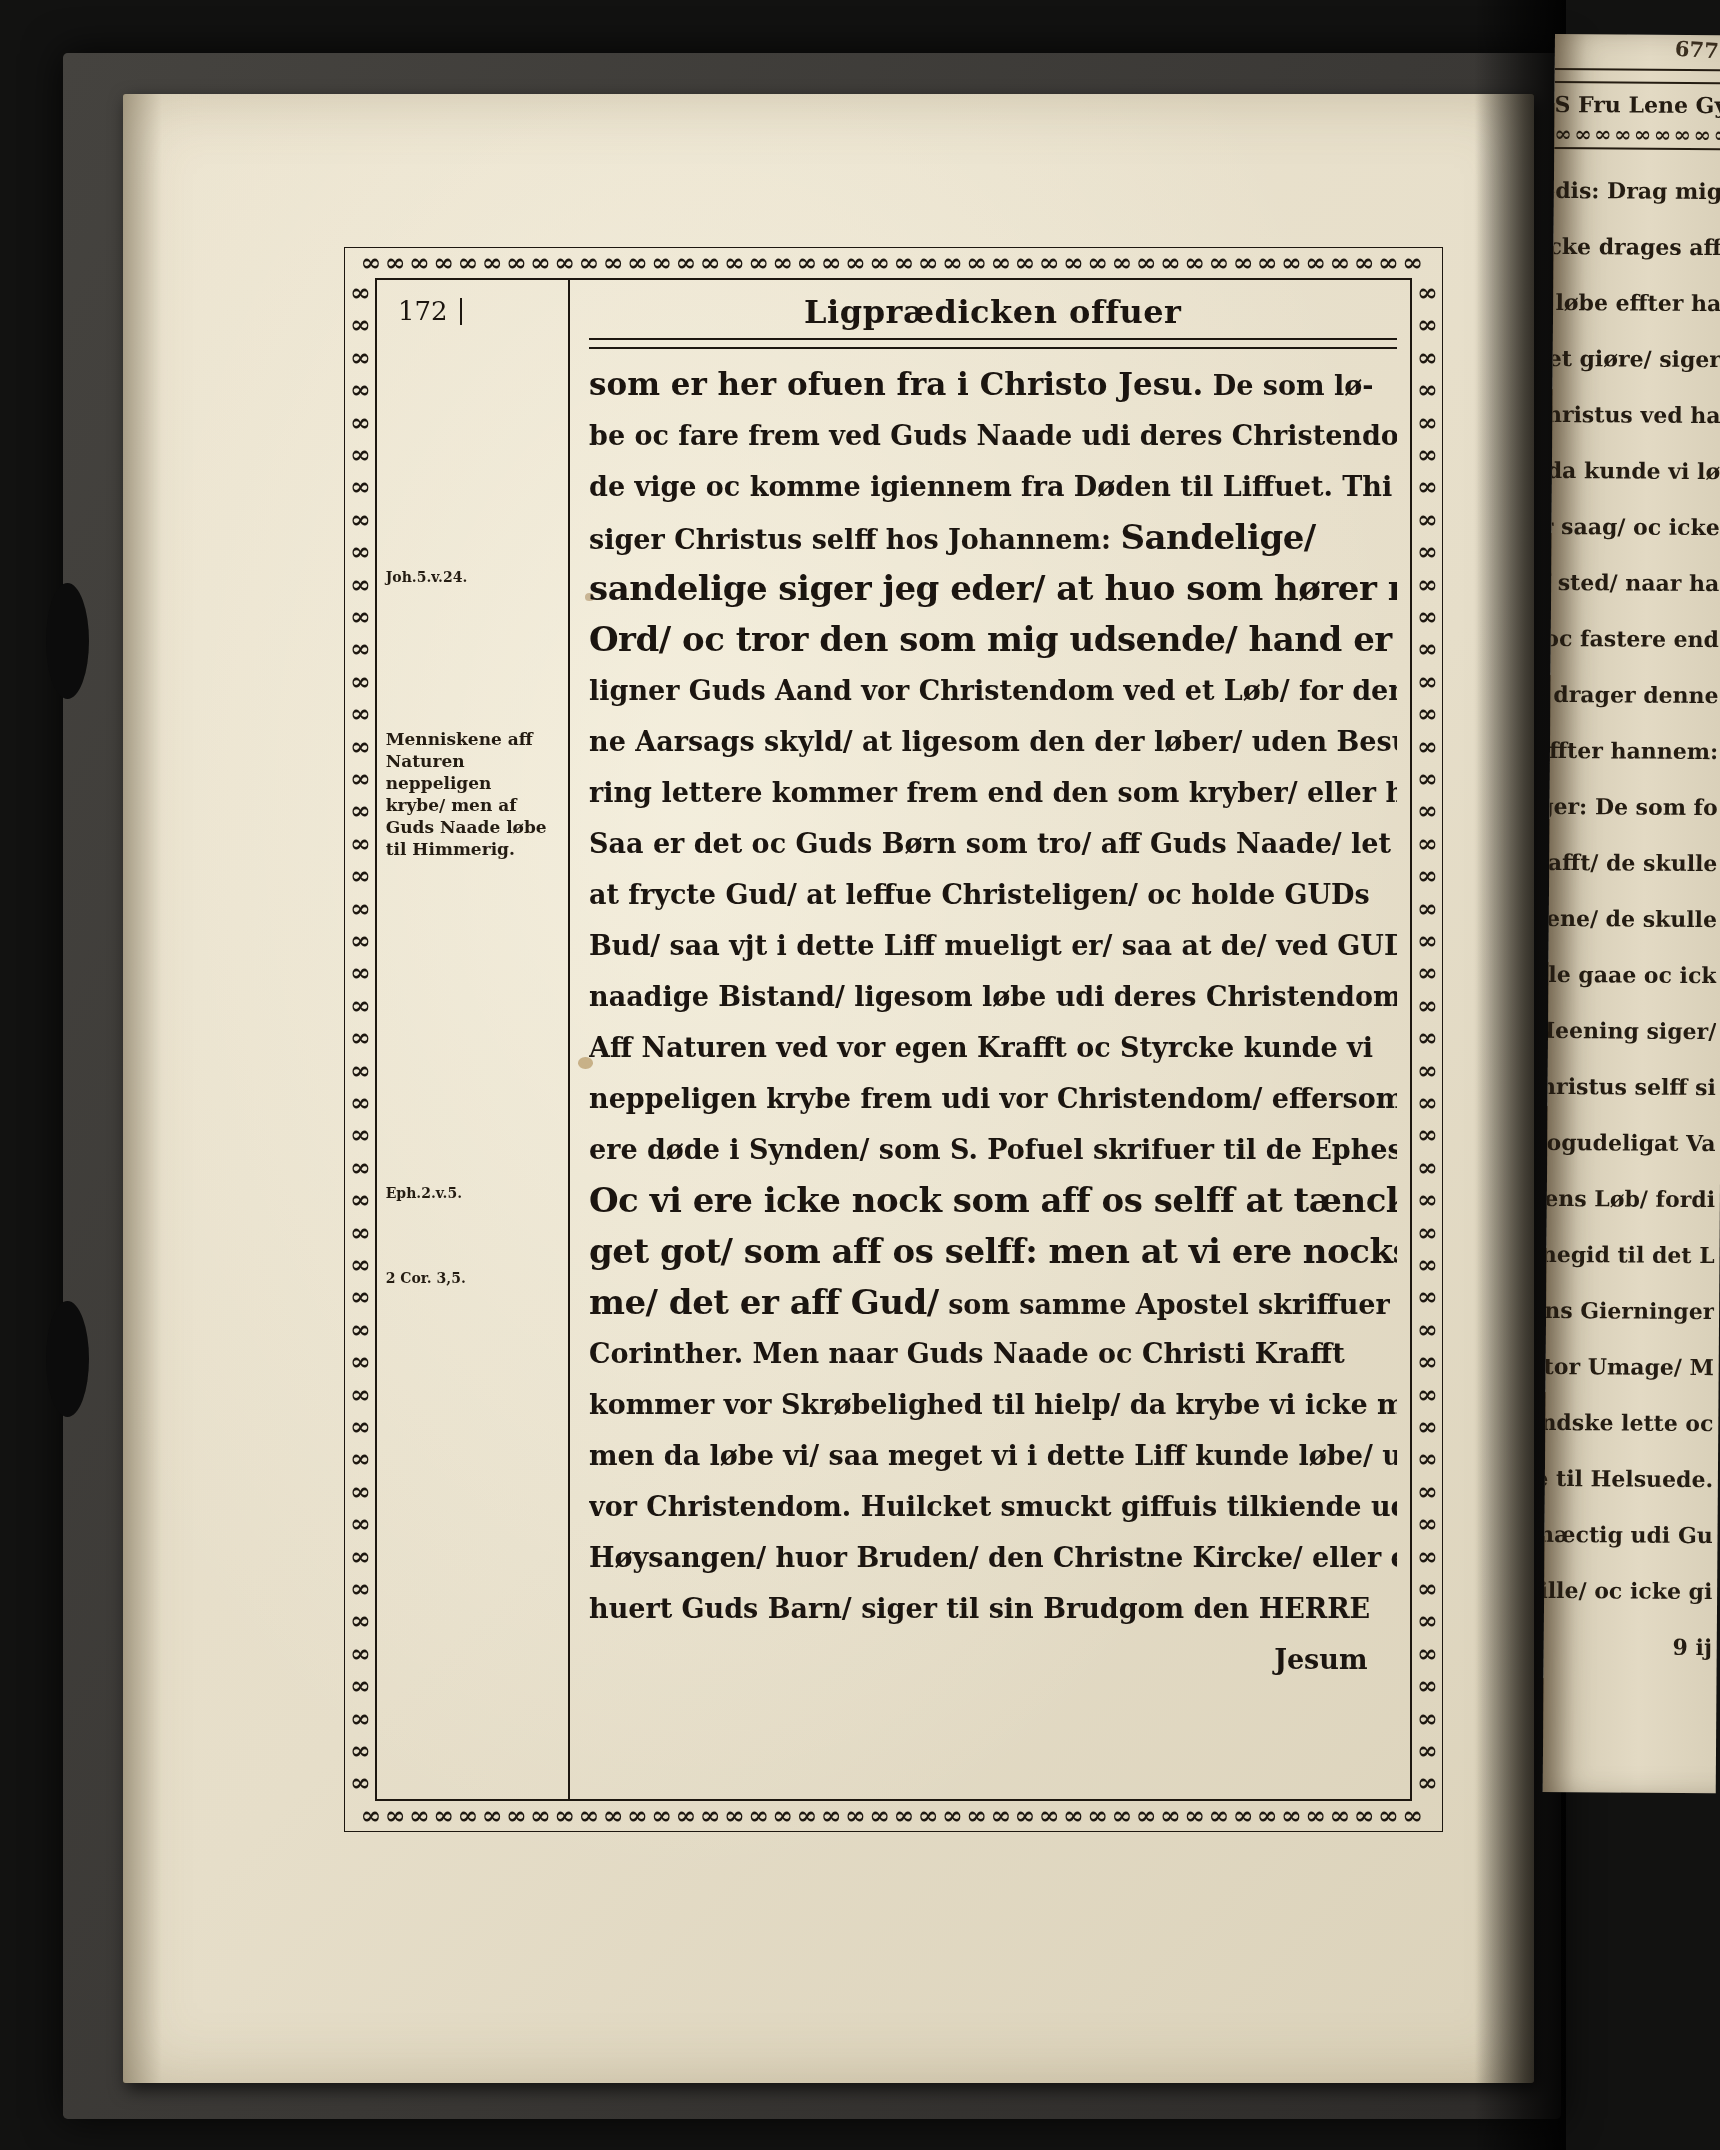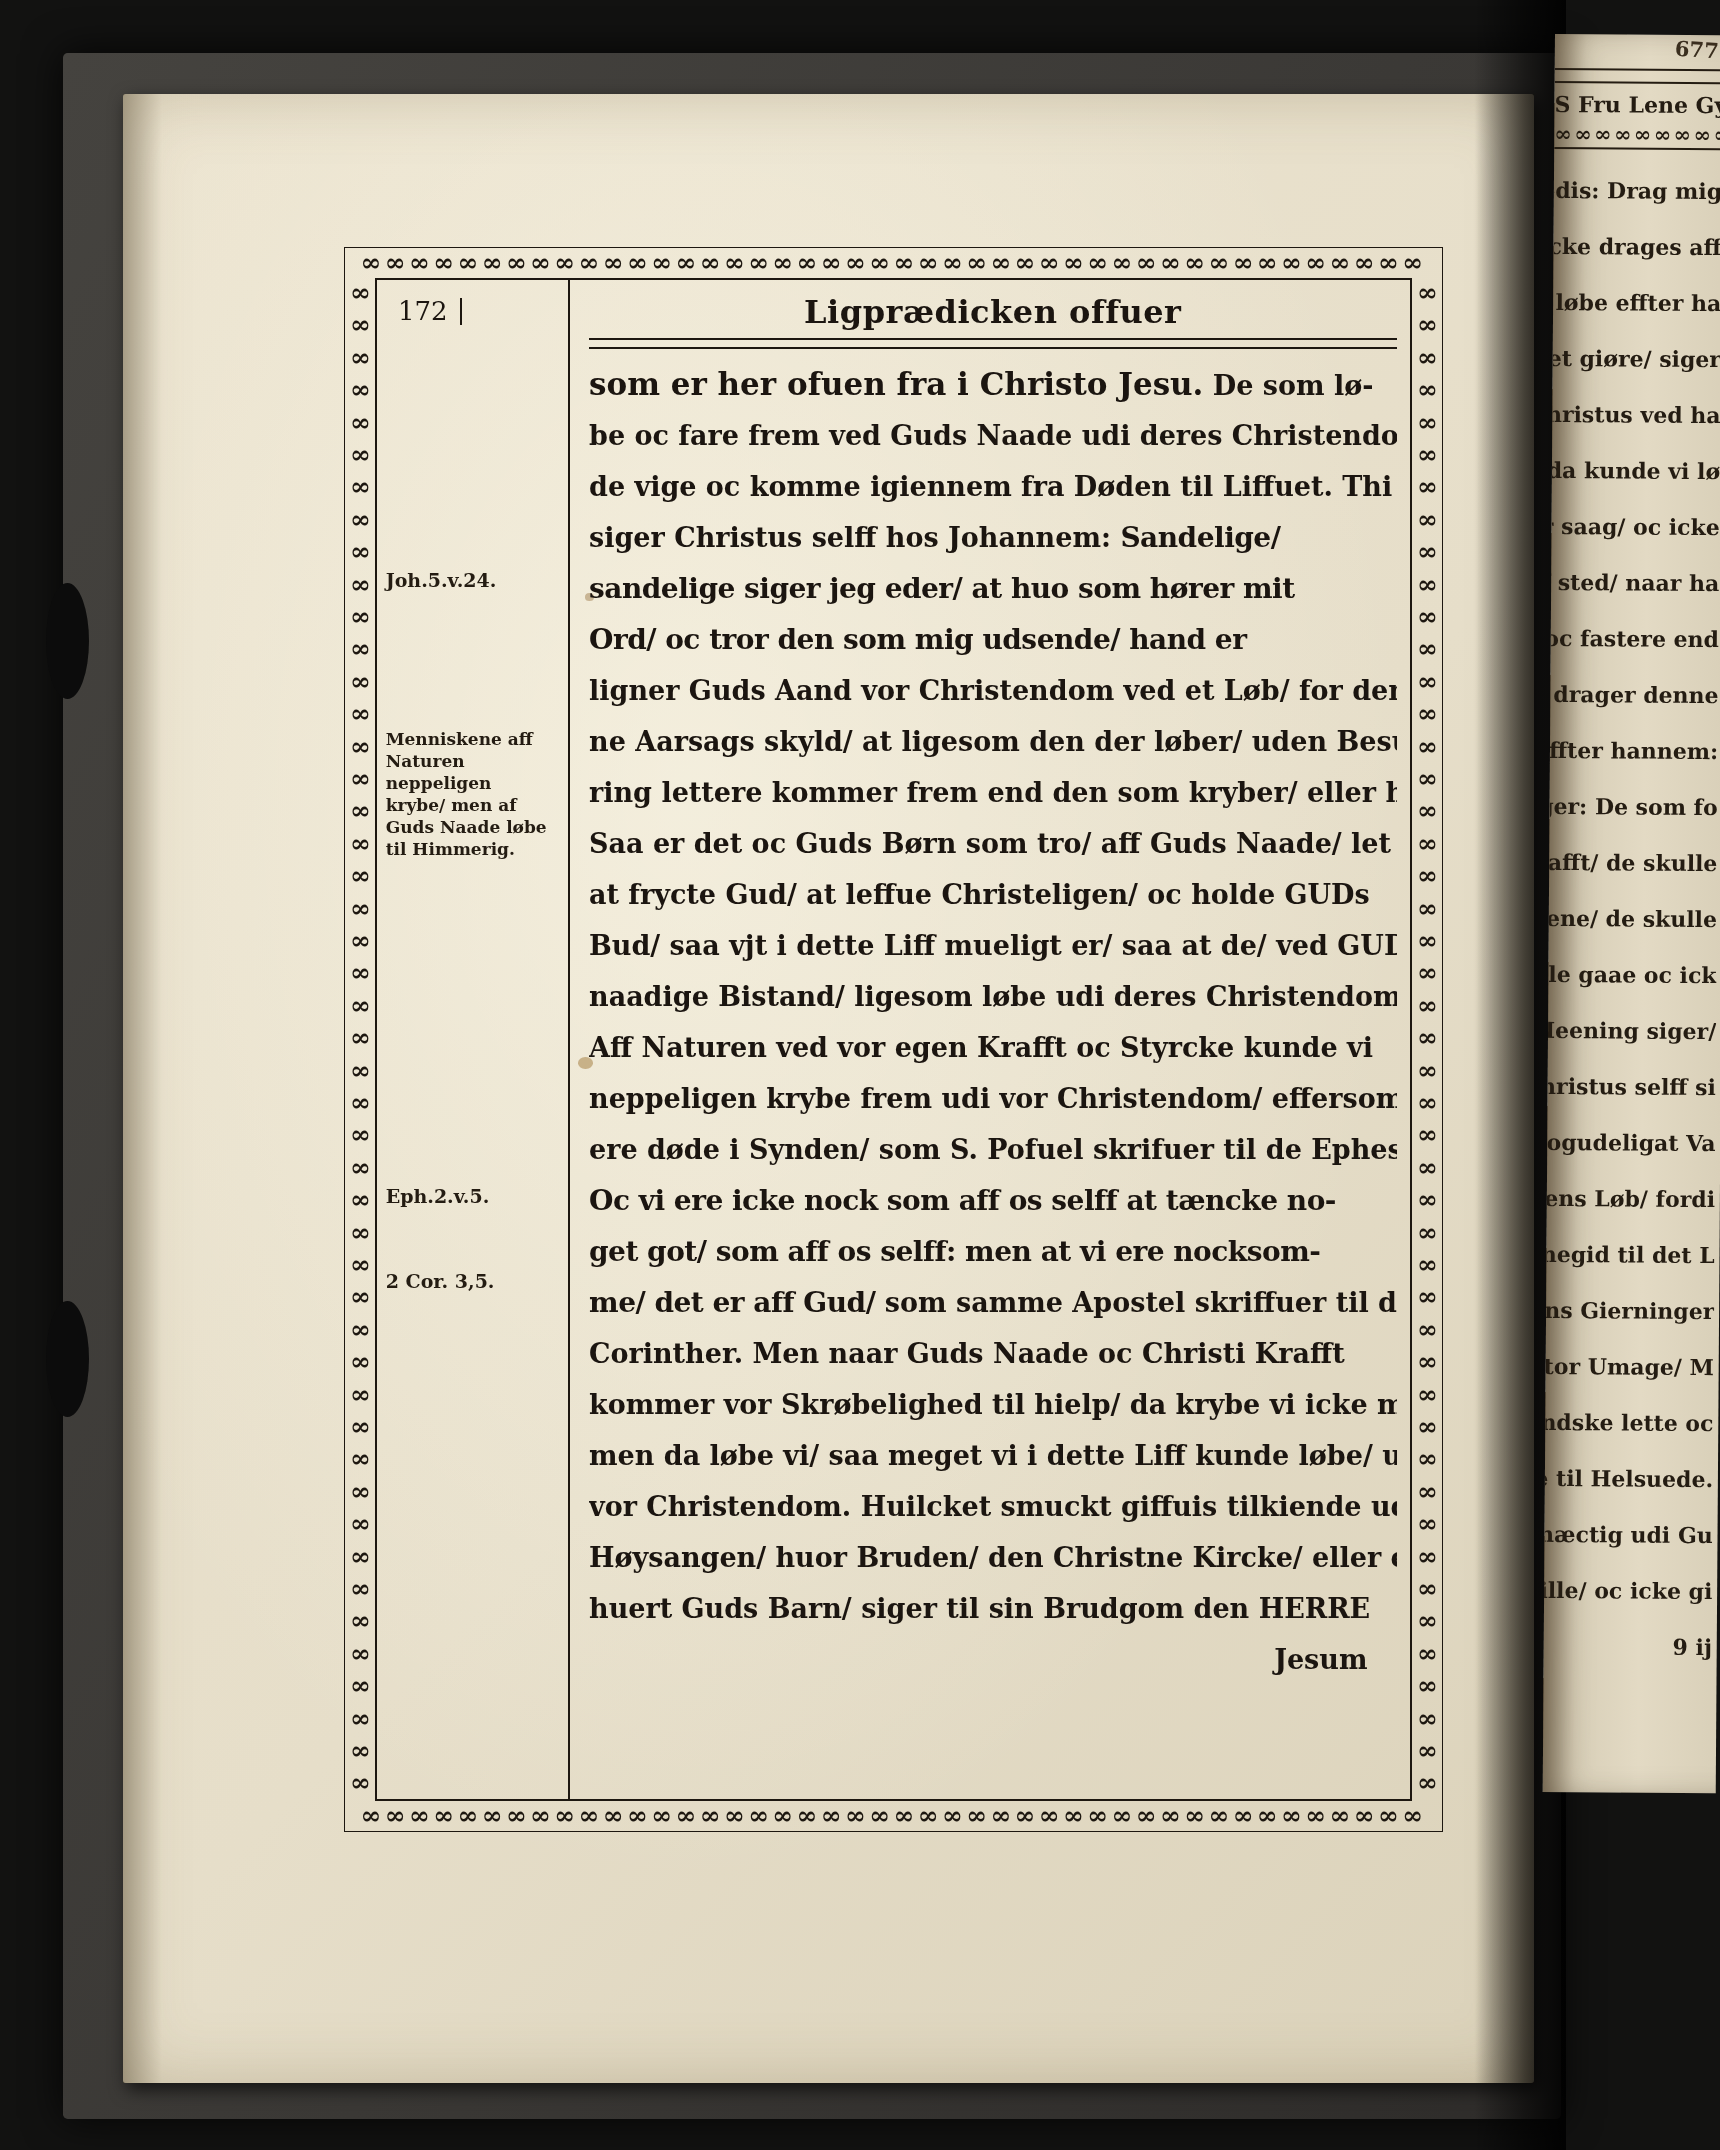--- a/index.html
+++ b/index.html
@@ -63,21 +63,21 @@
     box-sizing:border-box;
   }
 
   .margin-col{width:191px;position:relative;flex:0 0 auto;}
   .pagenum-row{display:flex;align-items:center;gap:12.5px;padding:16.4px 0 0 21px;}
   .pagenum{font-size:26px;font-weight:400;}
   .pagenum-tick{width:0;height:27px;border-left:2.4px solid #1d1710;}
   .margin-note{
     position:absolute;left:8.7px;width:164px;font-weight:700;color:#241c12;
   }
-  .margin-note.ref{font-size:19px;}
+  .margin-note.ref{font-size:14px;}
   .margin-note.block{font-size:17px;line-height:22px;}
   .mn-joh{top:289px;}
   .mn-block{top:448px;}
   .mn-eph{top:905px;}
   .mn-cor{top:990px;}
 
   .body-col{
     flex:1 1 auto;border-left:2.9px solid #1d1710;
     padding:0 13.5px 0 19px;overflow:hidden;position:relative;
   }
@@ -88,21 +88,21 @@
   .header-rule{
     margin-top:7.7px;height:6.7px;
     border-top:2.9px solid #1d1710;border-bottom:2.9px solid #1d1710;
   }
   .body-text{margin-top:10.6px;}
   .line{height:51px;line-height:51px;white-space:nowrap;overflow:hidden;}
   .line.align-right{text-align:right;padding-right:29px;}
   .seg{font-weight:700;}
   .seg-n{font-size:27px;}
   .seg-m{font-size:31px;}
-  .seg-b{font-size:28px;letter-spacing:-0.5px;margin-top:24px;}
+  .seg-b{font-size:34px;letter-spacing:-0.5px;margin-top:24px;}
 
   
   .gutter{
     position:absolute;left:1474px;top:0;width:92px;height:2151px;
     background:linear-gradient(90deg,rgba(0,0,0,0) 0%,rgba(0,0,0,.55) 55%,rgba(0,0,0,.9) 100%);
     pointer-events:none;
   }
 
   
   .right-page{

